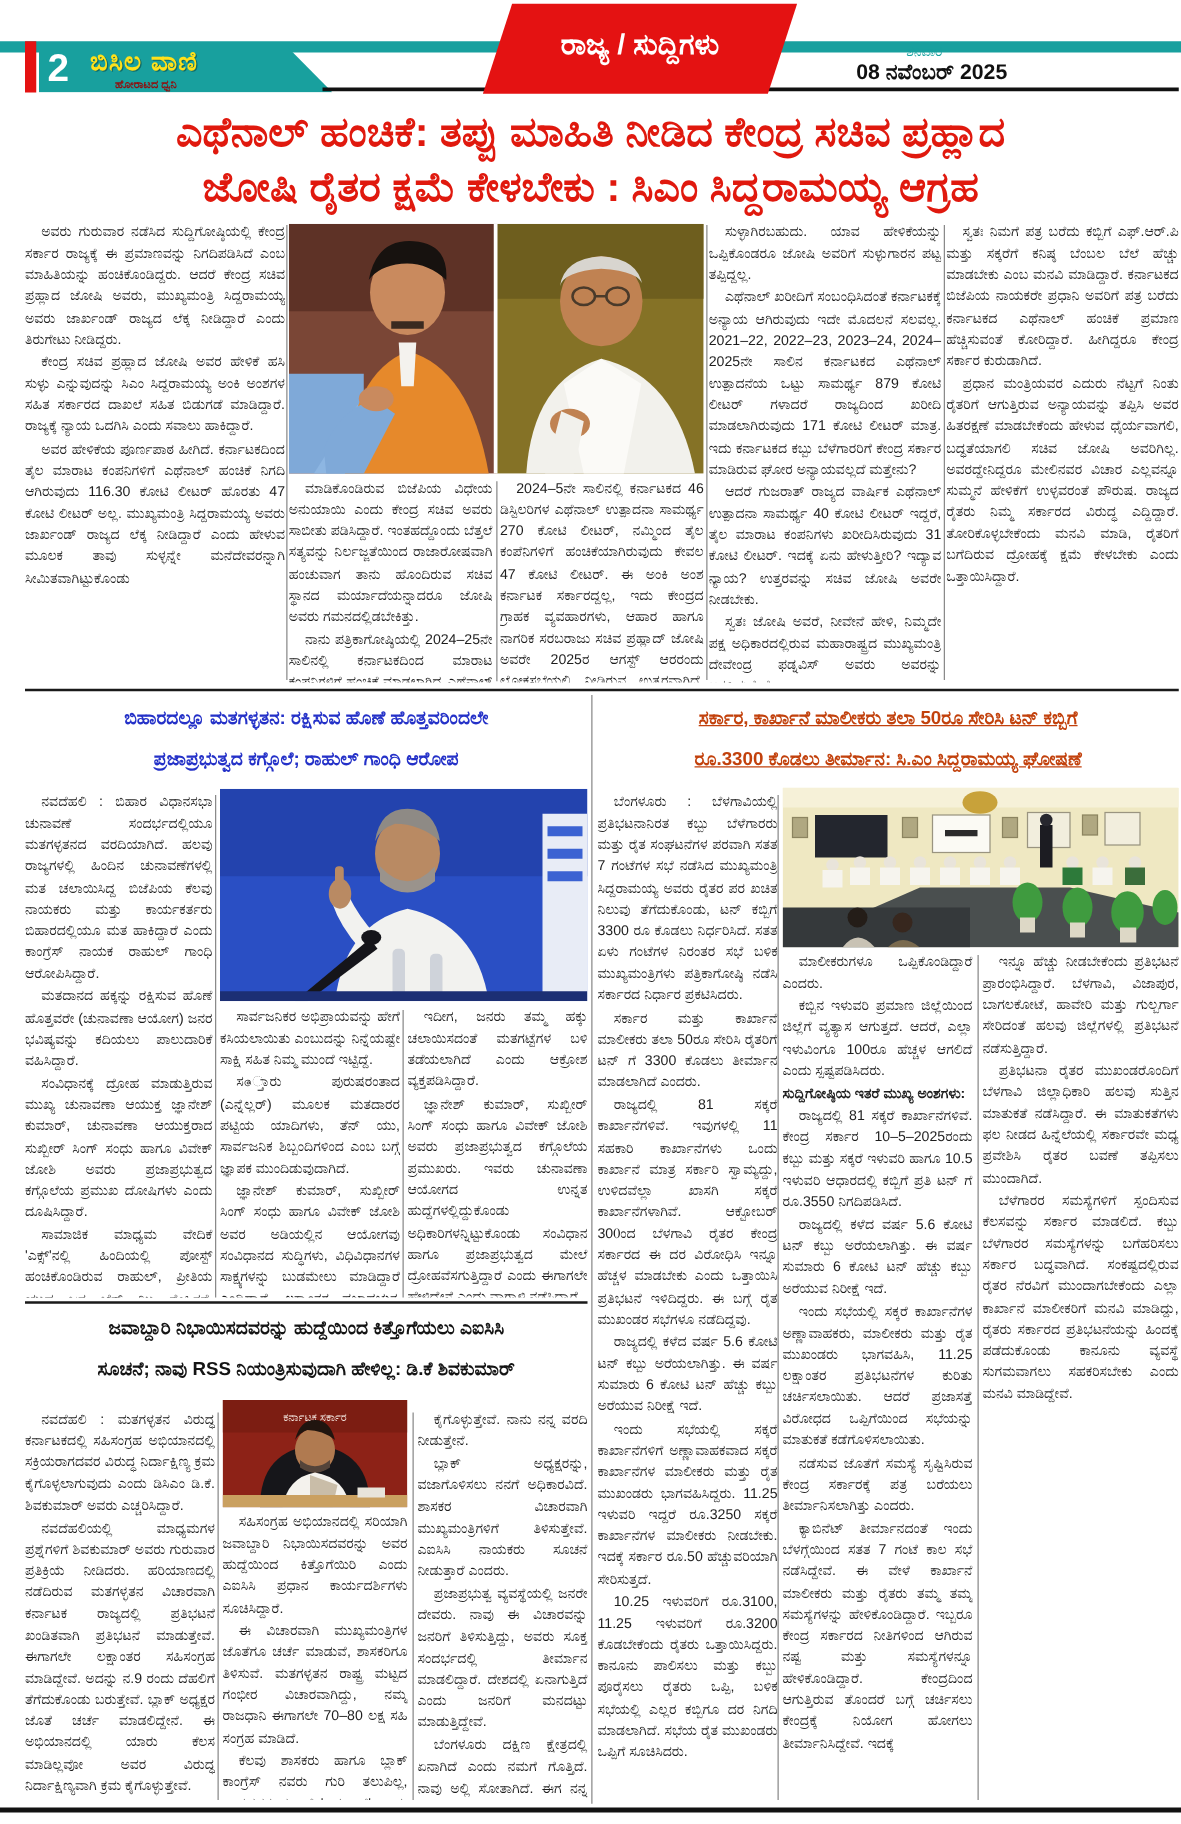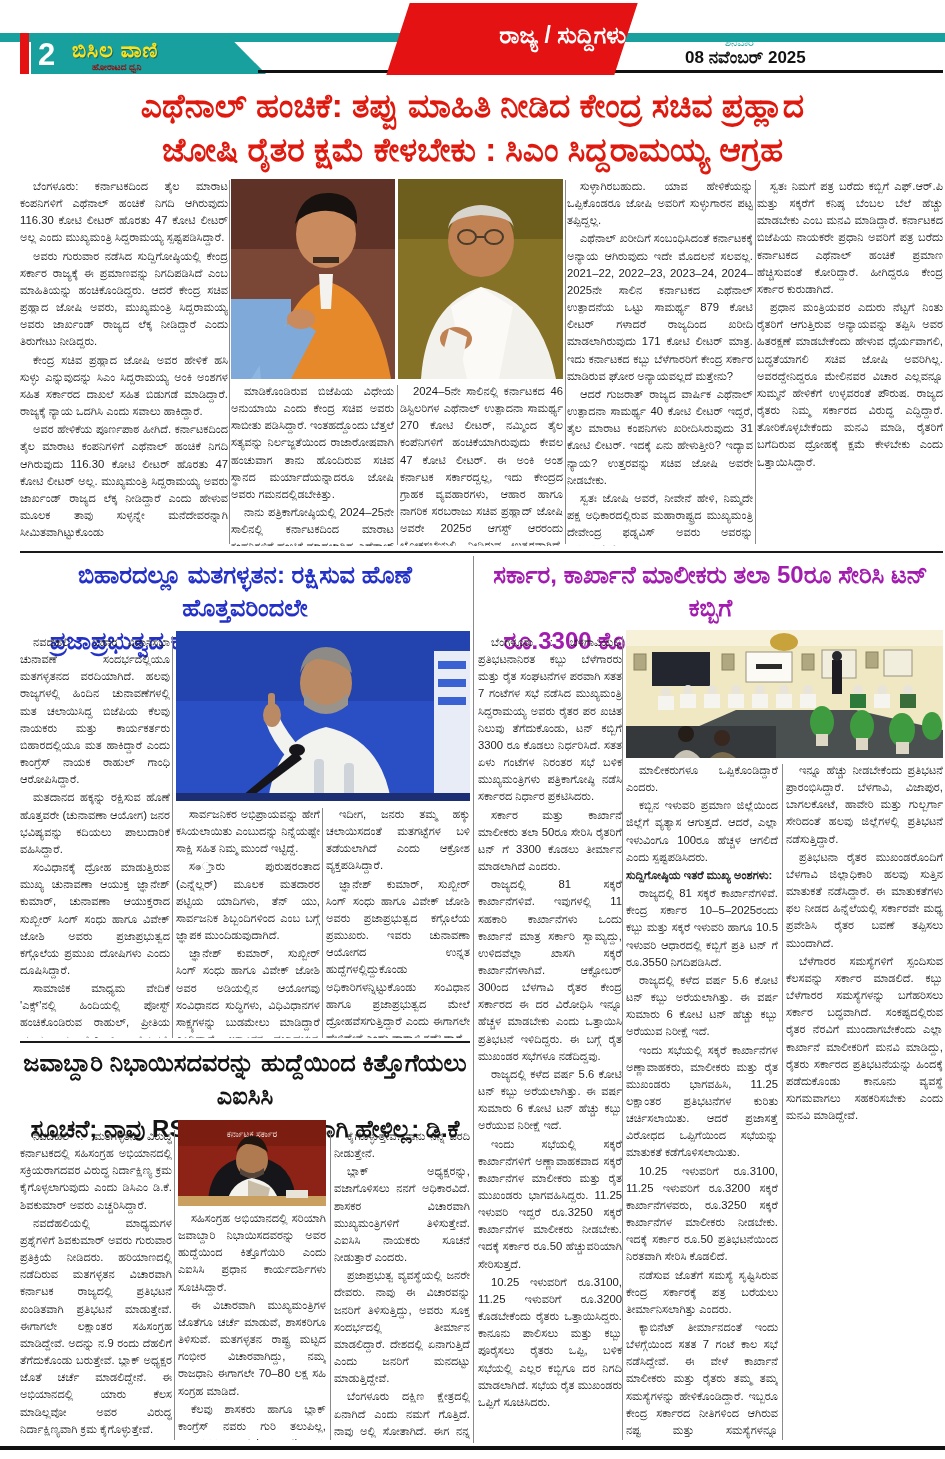--- a/index.html
+++ b/index.html
@@ -10,33 +10,33 @@
   .teal-strip{left:0;top:33px;width:945px;height:9px;background:#18a09e;}
   .red-sliver{left:20px;top:33px;width:9px;height:41px;background:#e41212;}
   .masthead{left:31px;top:36px;width:235px;height:38px;background:#18a09e;
             clip-path:polygon(0 0,84% 0,100% 100%,0 100%);}
   .pageno{left:38px;top:37px;color:#fff;font-size:31px;font-weight:bold;line-height:36px;}
   .mast-title{left:72px;top:38px;color:#ffe11a;font-size:21px;font-weight:bold;
               text-shadow:1px 1px 0 #0e6b6a;letter-spacing:1px;}
   .mast-sub{left:92px;top:62px;color:#8f0f0f;font-size:9px;font-weight:bold;}
   .section-band{left:398px;top:3px;width:228px;height:72px;background:#e41212;
                 transform:skewX(-18deg);}
-  .section-label{left:398px;top:22px;width:228px;text-align:right;color:#ffffff;
+  .section-label{left:398px;top:22px;width:228px;text-align:center;color:#ffffff;
                  font-size:23px;font-weight:bold;}
   .day{right:20px;top:36px;width:200px;text-align:left;color:#18a09e;
        font-size:11px;font-weight:normal;}
   .date{right:20px;top:48px;width:240px;text-align:left;color:#111;
         font-size:17px;font-weight:bold;}
   .head-rule{left:258px;top:70px;width:685px;height:3px;background:#111;}
   
   .main-head{left:15px;top:84px;width:915px;text-align:center;color:#e0190e;
              font-weight:bold;font-size:33px;line-height:44px;}
-  .sub-head{position:absolute;text-align:center;font-weight:bold;font-size:24px;line-height:33px;}
+  .sub-head{position:absolute;text-align:center;font-weight:bold;font-size:15px;line-height:33px;}
   .blue-head{left:20px;top:558px;width:450px;color:#2431c8;}
-  .green-head{left:478px;top:558px;width:465px;color:#a21caf;}
+  .green-head{left:478px;top:558px;width:465px;color:#c2410c;text-decoration:underline;}
   .black-head{left:20px;top:1046px;width:450px;color:#141414;}
   
   .hrule{background:#1a1a1a;height:2px;}
   .vrule{background:#8a8a8a;width:1px;}
   .bottom-rule{left:0;top:1446px;width:945px;height:4px;background:#111;}
   
   .col{position:absolute;font-size:11.3px;line-height:1.52;text-align:justify;
        color:#1d1d1d;overflow:hidden;word-break:break-word;}
   .para{margin:0 0 1px 0;text-indent:13px;}
   .photo{position:absolute;overflow:hidden;}
@@ -56,21 +56,20 @@
 <div class="abs section-label">ರಾಜ್ಯ / ಸುದ್ದಿಗಳು</div>
 <div class="abs day">ಶನಿವಾರ</div>
 <div class="abs date">08 ನವೆಂಬರ್ 2025</div>
 
 <div class="abs main-head">
   <div>ಎಥೆನಾಲ್ ಹಂಚಿಕೆ: ತಪ್ಪು ಮಾಹಿತಿ ನೀಡಿದ ಕೇಂದ್ರ ಸಚಿವ ಪ್ರಹ್ಲಾದ</div>
   <div>ಜೋಷಿ ರೈತರ ಕ್ಷಮೆ ಕೇಳಬೇಕು : ಸಿಎಂ ಸಿದ್ದರಾಮಯ್ಯ ಆಗ್ರಹ</div>
 </div>
 
 <div class="col" style="left:20px;top:178px;width:208px;height:368px;">
-    <p class="para">ಬೆಂಗಳೂರು: ಕರ್ನಾಟಕದಿಂದ ತೈಲ ಮಾರಾಟ ಕಂಪನಿಗಳಿಗೆ ಎಥೆನಾಲ್ ಹಂಚಿಕೆ ನಿಗದಿ ಆಗಿರುವುದು 116.30 ಕೋಟಿ ಲೀಟರ್ ಹೊರತು 47 ಕೋಟಿ ಲೀಟರ್ ಅಲ್ಲ ಎಂದು ಮುಖ್ಯಮಂತ್ರಿ ಸಿದ್ದರಾಮಯ್ಯ ಸ್ಪಷ್ಟಪಡಿಸಿದ್ದಾರೆ.</p>
     <p class="para">ಅವರು ಗುರುವಾರ ನಡೆಸಿದ ಸುದ್ದಿಗೋಷ್ಠಿಯಲ್ಲಿ ಕೇಂದ್ರ ಸರ್ಕಾರ ರಾಜ್ಯಕ್ಕೆ ಈ ಪ್ರಮಾಣವನ್ನು ನಿಗದಿಪಡಿಸಿದೆ ಎಂಬ ಮಾಹಿತಿಯನ್ನು ಹಂಚಿಕೊಂಡಿದ್ದರು. ಆದರೆ ಕೇಂದ್ರ ಸಚಿವ ಪ್ರಹ್ಲಾದ ಜೋಷಿ ಅವರು, ಮುಖ್ಯಮಂತ್ರಿ ಸಿದ್ದರಾಮಯ್ಯ ಅವರು ಜಾರ್ಖಂಡ್ ರಾಜ್ಯದ ಲೆಕ್ಕ ನೀಡಿದ್ದಾರೆ ಎಂದು ತಿರುಗೇಟು ನೀಡಿದ್ದರು.</p>
     <p class="para">ಕೇಂದ್ರ ಸಚಿವ ಪ್ರಹ್ಲಾದ ಜೋಷಿ ಅವರ ಹೇಳಿಕೆ ಹಸಿ ಸುಳ್ಳು ಎನ್ನುವುದನ್ನು ಸಿಎಂ ಸಿದ್ದರಾಮಯ್ಯ ಅಂಕಿ ಅಂಶಗಳ ಸಹಿತ ಸರ್ಕಾರದ ದಾಖಲೆ ಸಹಿತ ಬಿಡುಗಡೆ ಮಾಡಿದ್ದಾರೆ. ರಾಜ್ಯಕ್ಕೆ ನ್ಯಾಯ ಒದಗಿಸಿ ಎಂದು ಸವಾಲು ಹಾಕಿದ್ದಾರೆ.</p>
     <p class="para">ಅವರ ಹೇಳಿಕೆಯ ಪೂರ್ಣಪಾಠ ಹೀಗಿದೆ. ಕರ್ನಾಟಕದಿಂದ ತೈಲ ಮಾರಾಟ ಕಂಪನಿಗಳಿಗೆ ಎಥೆನಾಲ್ ಹಂಚಿಕೆ ನಿಗದಿ ಆಗಿರುವುದು 116.30 ಕೋಟಿ ಲೀಟರ್ ಹೊರತು 47 ಕೋಟಿ ಲೀಟರ್ ಅಲ್ಲ. ಮುಖ್ಯಮಂತ್ರಿ ಸಿದ್ದರಾಮಯ್ಯ ಅವರು ಜಾರ್ಖಂಡ್ ರಾಜ್ಯದ ಲೆಕ್ಕ ನೀಡಿದ್ದಾರೆ ಎಂದು ಹೇಳುವ ಮೂಲಕ ತಾವು ಸುಳ್ಳನ್ನೇ ಮನೆದೇವರನ್ನಾಗಿ ಸೀಮಿತವಾಗಿಟ್ಟುಕೊಂಡು</p>
   </div>
 
 <div class="photo" style="left:231px;top:179px;width:332px;height:200px;">
   <svg width="332" height="200" viewBox="0 0 332 200">
     <rect width="166" height="200" fill="#7a4636"></rect>
     <rect x="0" y="0" width="166" height="70" fill="#5e3226"></rect>
     <rect x="0" y="120" width="60" height="80" fill="#7fa9d8"></rect>
@@ -249,21 +248,20 @@
 <div class="col" style="left:626px;top:762px;width:152px;height:678px;">
   <div>
       <p class="para">ಮಾಲೀಕರುಗಳೂ ಒಪ್ಪಿಕೊಂಡಿದ್ದಾರೆ ಎಂದರು.</p>
       <p class="para">ಕಬ್ಬಿನ ಇಳುವರಿ ಪ್ರಮಾಣ ಜಿಲ್ಲೆಯಿಂದ ಜಿಲ್ಲೆಗೆ ವ್ಯತ್ಯಾಸ ಆಗುತ್ತದೆ. ಆದರೆ, ಎಲ್ಲಾ ಇಳುವಿಂಗೂ 100ರೂ ಹೆಚ್ಚಳ ಆಗಲಿದೆ ಎಂದು ಸ್ಪಷ್ಟಪಡಿಸಿದರು.</p>
     </div>
   <div class="para" style="font-weight:bold;text-indent:0;">ಸುದ್ದಿಗೋಷ್ಠಿಯ ಇತರೆ ಮುಖ್ಯ ಅಂಶಗಳು:</div>
   <div>
       <p class="para">ರಾಜ್ಯದಲ್ಲಿ 81 ಸಕ್ಕರೆ ಕಾರ್ಖಾನೆಗಳಿವೆ. ಕೇಂದ್ರ ಸರ್ಕಾರ 10–5–2025ರಂದು ಕಬ್ಬು ಮತ್ತು ಸಕ್ಕರೆ ಇಳುವರಿ ಹಾಗೂ 10.5 ಇಳುವರಿ ಆಧಾರದಲ್ಲಿ ಕಬ್ಬಿಗೆ ಪ್ರತಿ ಟನ್ ಗೆ ರೂ.3550 ನಿಗದಿಪಡಿಸಿದೆ.</p>
       <p class="para">ರಾಜ್ಯದಲ್ಲಿ ಕಳೆದ ವರ್ಷ 5.6 ಕೋಟಿ ಟನ್ ಕಬ್ಬು ಅರೆಯಲಾಗಿತ್ತು. ಈ ವರ್ಷ ಸುಮಾರು 6 ಕೋಟಿ ಟನ್ ಹೆಚ್ಚು ಕಬ್ಬು ಅರೆಯುವ ನಿರೀಕ್ಷೆ ಇದೆ.</p>
       <p class="para">ಇಂದು ಸಭೆಯಲ್ಲಿ ಸಕ್ಕರೆ ಕಾರ್ಖಾನೆಗಳ ಅಣ್ಣಾವಾಹಕರು, ಮಾಲೀಕರು ಮತ್ತು ರೈತ ಮುಖಂಡರು ಭಾಗವಹಿಸಿ, 11.25 ಲಕ್ಷಾಂತರ ಪ್ರತಿಭಟನೆಗಳ ಕುರಿತು ಚರ್ಚಿಸಲಾಯಿತು. ಆದರೆ ಪ್ರಜಾಸತ್ತೆ ವಿರೋಧದ ಒಪ್ಪಿಗೆಯಿಂದ ಸಭೆಯನ್ನು ಮಾತುಕತೆ ಕಡೆಗೊಳಿಸಲಾಯಿತು.</p>
-      <p class="para">10.25 ಇಳುವರಿಗೆ ರೂ.3100, 11.25 ಇಳುವರಿಗೆ ರೂ.3200 ಸಕ್ಕರೆ ಕಾರ್ಖಾನೆಗಳವರು, ರೂ.3250 ಸಕ್ಕರೆ ಕಾರ್ಖಾನೆಗಳ ಮಾಲೀಕರು ನೀಡಬೇಕು. ಇದಕ್ಕೆ ಸರ್ಕಾರ ರೂ.50 ಪ್ರತಿಭಟನೆಯಿಂದ ನಿರತವಾಗಿ ಸೇರಿಸಿ ಕೊಡಲಿದೆ.</p>
       <p class="para">ನಡೆಸುವ ಜೊತೆಗೆ ಸಮಸ್ಯೆ ಸೃಷ್ಟಿಸಿರುವ ಕೇಂದ್ರ ಸರ್ಕಾರಕ್ಕೆ ಪತ್ರ ಬರೆಯಲು ತೀರ್ಮಾನಿಸಲಾಗಿತ್ತು ಎಂದರು.</p>
       <p class="para">ಕ್ಯಾಬಿನೆಟ್ ತೀರ್ಮಾನದಂತೆ ಇಂದು ಬೆಳಗ್ಗೆಯಿಂದ ಸತತ 7 ಗಂಟೆ ಕಾಲ ಸಭೆ ನಡೆಸಿದ್ದೇವೆ. ಈ ವೇಳೆ ಕಾರ್ಖಾನೆ ಮಾಲೀಕರು ಮತ್ತು ರೈತರು ತಮ್ಮ ತಮ್ಮ ಸಮಸ್ಯೆಗಳನ್ನು ಹೇಳಿಕೊಂಡಿದ್ದಾರೆ. ಇಬ್ಬರೂ ಕೇಂದ್ರ ಸರ್ಕಾರದ ನೀತಿಗಳಿಂದ ಆಗಿರುವ ನಷ್ಟ ಮತ್ತು ಸಮಸ್ಯೆಗಳನ್ನೂ ಹೇಳಿಕೊಂಡಿದ್ದಾರೆ. ಕೇಂದ್ರದಿಂದ ಆಗುತ್ತಿರುವ ತೊಂದರೆ ಬಗ್ಗೆ ಚರ್ಚಿಸಲು ಕೇಂದ್ರಕ್ಕೆ ನಿಯೋಗ ಹೋಗಲು ತೀರ್ಮಾನಿಸಿದ್ದೇವೆ. ಇದಕ್ಕೆ</p>
     </div>
 </div>
 
 <div class="col" style="left:786px;top:762px;width:157px;height:678px;">
     <p class="para">ಇನ್ನೂ ಹೆಚ್ಚು ನೀಡಬೇಕೆಂದು ಪ್ರತಿಭಟನೆ ಪ್ರಾರಂಭಿಸಿದ್ದಾರೆ. ಬೆಳಗಾವಿ, ವಿಜಾಪುರ, ಬಾಗಲಕೋಟೆ, ಹಾವೇರಿ ಮತ್ತು ಗುಲ್ಬರ್ಗಾ ಸೇರಿದಂತೆ ಹಲವು ಜಿಲ್ಲೆಗಳಲ್ಲಿ ಪ್ರತಿಭಟನೆ ನಡೆಸುತ್ತಿದ್ದಾರೆ.</p>
     <p class="para">ಪ್ರತಿಭಟನಾ ರೈತರ ಮುಖಂಡರೊಂದಿಗೆ ಬೆಳಗಾವಿ ಜಿಲ್ಲಾಧಿಕಾರಿ ಹಲವು ಸುತ್ತಿನ ಮಾತುಕತೆ ನಡೆಸಿದ್ದಾರೆ. ಈ ಮಾತುಕತೆಗಳು ಫಲ ನೀಡದ ಹಿನ್ನೆಲೆಯಲ್ಲಿ ಸರ್ಕಾರವೇ ಮಧ್ಯ ಪ್ರವೇಶಿಸಿ ರೈತರ ಬವಣೆ ತಪ್ಪಿಸಲು ಮುಂದಾಗಿದೆ.</p>
     <p class="para">ಬೆಳೆಗಾರರ ಸಮಸ್ಯೆಗಳಿಗೆ ಸ್ಪಂದಿಸುವ ಕೆಲಸವನ್ನು ಸರ್ಕಾರ ಮಾಡಲಿದೆ. ಕಬ್ಬು ಬೆಳೆಗಾರರ ಸಮಸ್ಯೆಗಳನ್ನು ಬಗೆಹರಿಸಲು ಸರ್ಕಾರ ಬದ್ಧವಾಗಿದೆ. ಸಂಕಷ್ಟದಲ್ಲಿರುವ ರೈತರ ನೆರವಿಗೆ ಮುಂದಾಗಬೇಕೆಂದು ಎಲ್ಲಾ ಕಾರ್ಖಾನೆ ಮಾಲೀಕರಿಗೆ ಮನವಿ ಮಾಡಿದ್ದು, ರೈತರು ಸರ್ಕಾರದ ಪ್ರತಿಭಟನೆಯನ್ನು ಹಿಂದಕ್ಕೆ ಪಡೆದುಕೊಂಡು ಕಾನೂನು ವ್ಯವಸ್ಥೆ ಸುಗಮವಾಗಲು ಸಹಕರಿಸಬೇಕು ಎಂದು ಮನವಿ ಮಾಡಿದ್ದೇವೆ.</p>
   </div>

